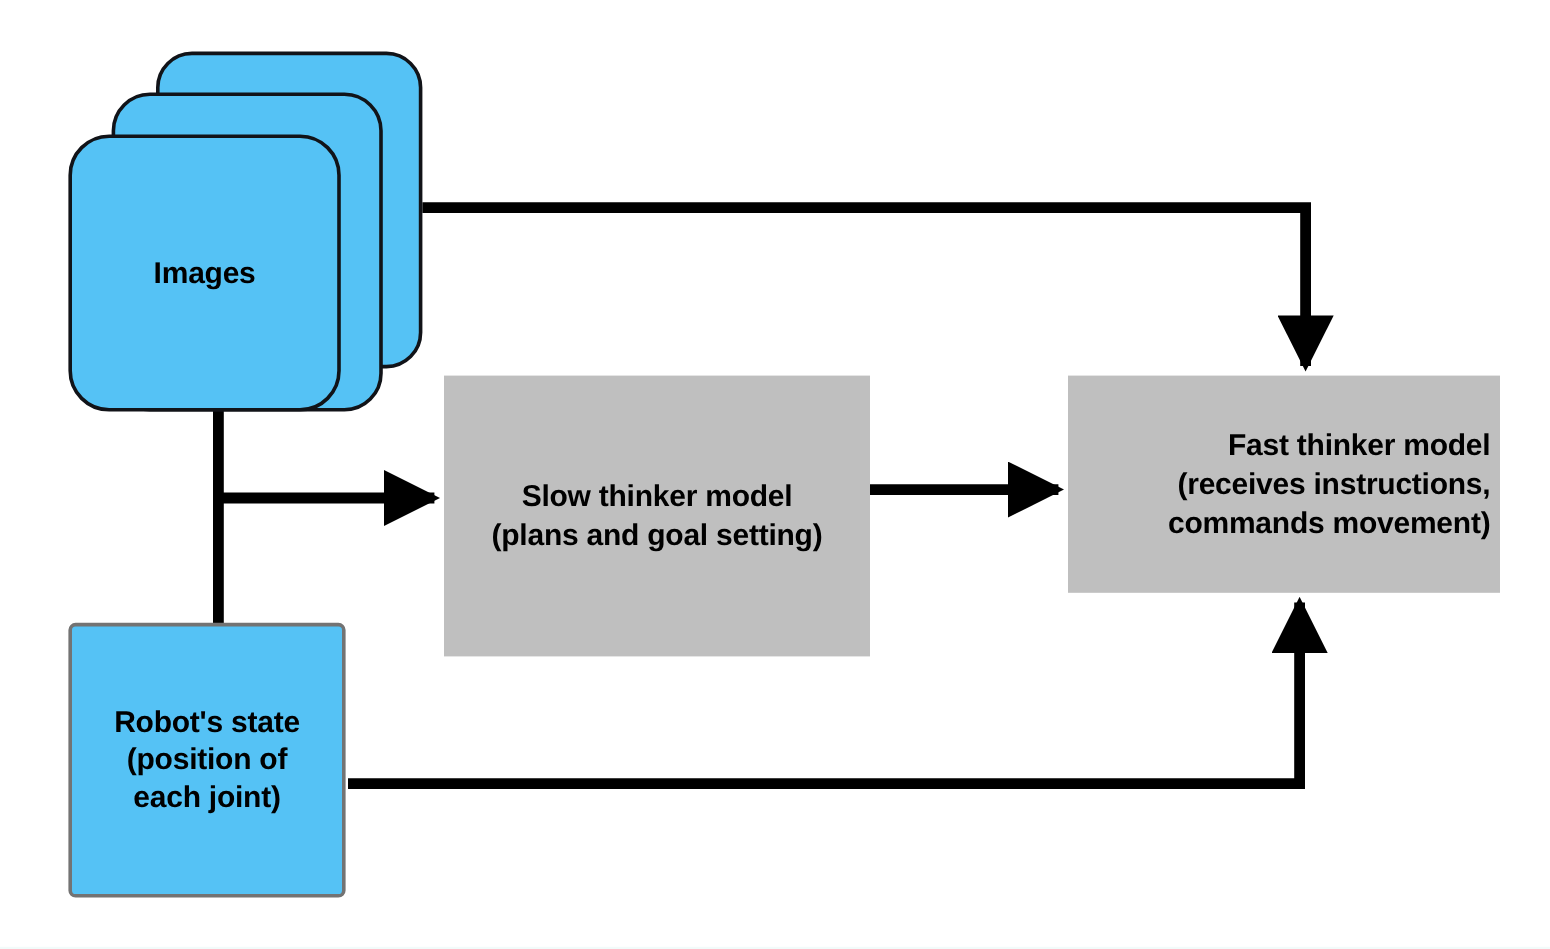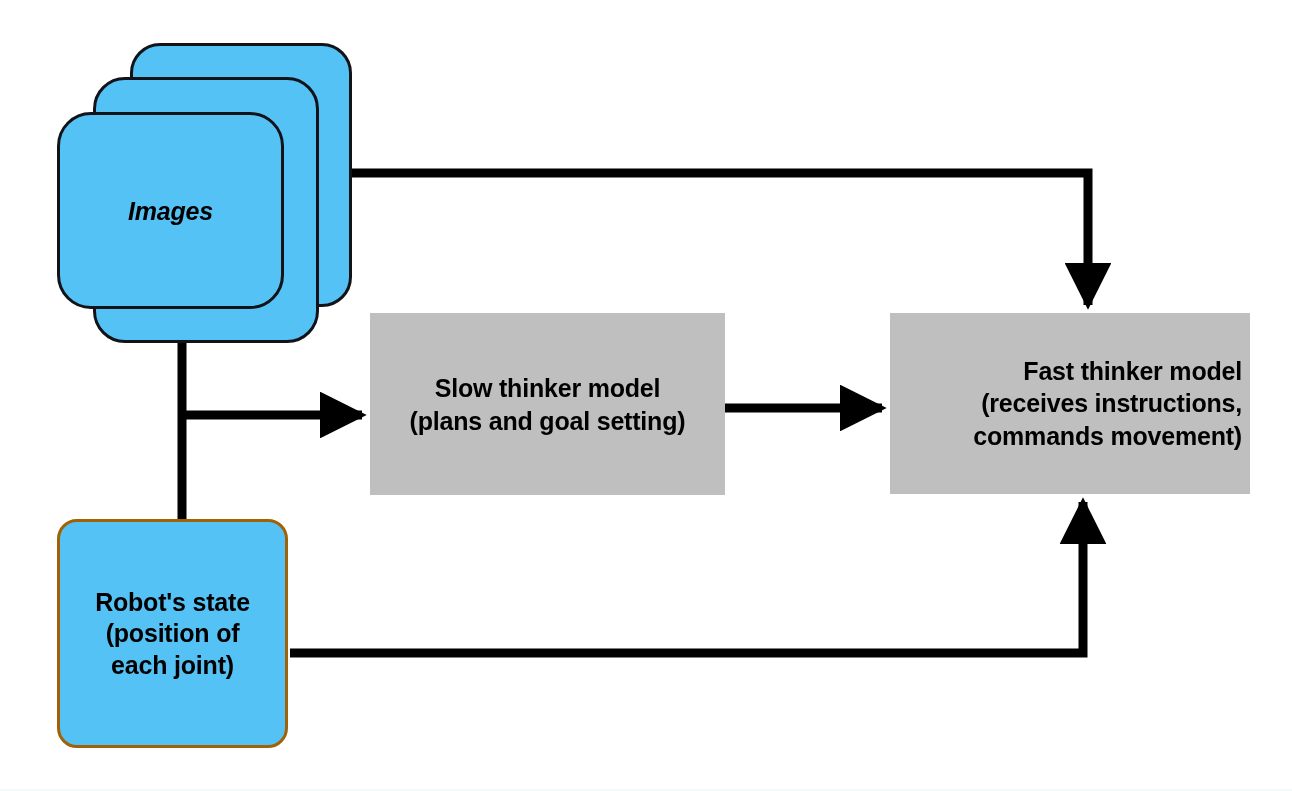--- a/index.html
+++ b/index.html
@@ -28,38 +28,38 @@
   
   .card {
     position: absolute;
     background: #55c2f5;
     border: 3px solid #111318;
     border-radius: 34px;
     box-sizing: border-box;
   }
   .card-back-2 { left: 130px; top: 43px;  width: 222px; height: 264px; border-radius: 30px; }
   .card-back-1 { left: 93px;  top: 77px;  width: 226px; height: 266px; border-radius: 32px; }
-  .card-front  { left: 57px;  top: 112px; width: 227px; height: 197px; font-style: italic; }
+  .card-front  { left: 57px;  top: 112px; width: 227px; height: 231px; }
 
   .node-blue {
     position: absolute;
     background: #55c2f5;
-    border: 3px solid #a16207;
-    border-radius: 20px;
+    border: 3px solid #737373;
+    border-radius: 6px;
     box-sizing: border-box;
   }
   .node-robot { left: 57px; top: 519px; width: 231px; height: 229px; }
 
   
   .node-gray {
     position: absolute;
     background: #bfbfbf;
     box-sizing: border-box;
   }
-  .node-slow { left: 370px; top: 313px; width: 355px; height: 182px; }
+  .node-slow { left: 370px; top: 313px; width: 355px; height: 234px; }
   .node-fast { left: 890px; top: 313px; width: 360px; height: 181px; }
 
   
   .label {
     position: absolute;
     left: 0;
     right: 0;
     top: 50%;
     transform: translateY(-50%);
     text-align: center;

